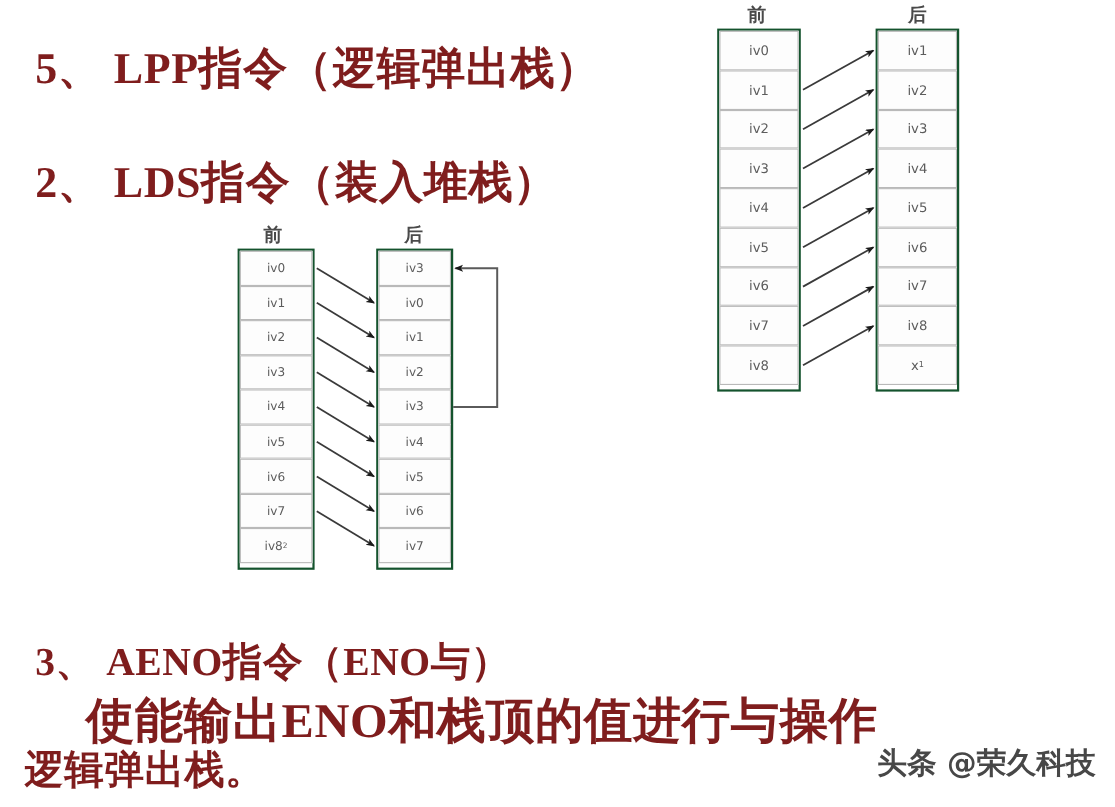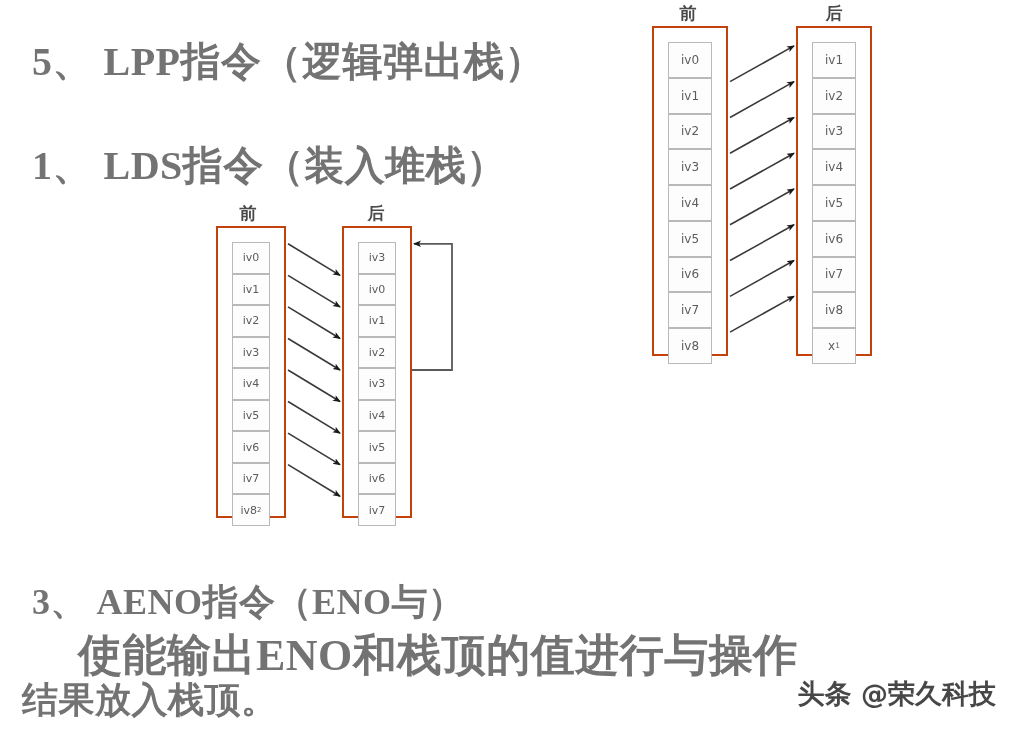--- a/index.html
+++ b/index.html
@@ -11,21 +11,21 @@
     height: 734px;
     background: #ffffff;
     font-family: "Liberation Serif", serif;
     position: relative;
     overflow: hidden;
   }
 
   
   .heading {
     position: absolute;
-    color: #737373;
+    color: #7f1d1d;
     font-family: "Liberation Serif", serif;
     font-weight: bold;
     white-space: pre;
     letter-spacing: 0.5px;
   }
   #heading-lpp  { left: 32px;  top: 34px;  font-size: 40px; }
   #heading-lds  { left: 32px;  top: 138px; font-size: 40px; }
   #heading-aeno { left: 32px;  top: 578px; font-size: 36px; }
   #aeno-line2   { left: 32px;  top: 626px; font-size: 44px; }
   #aeno-line3   { left: 22px;  top: 676px; font-size: 36px; }
@@ -37,24 +37,24 @@
   .col-title {
     position: absolute;
     font-family: "DejaVu Sans", sans-serif;
     font-size: 17px;
     color: #4a4a4a;
     font-weight: bold;
     text-align: center;
   }
   .stack {
     position: absolute;
-    border: 2px solid #c2410c;
+    border: 2px solid #14532d;
     background: #ffffff;
     box-sizing: border-box;
-    padding: 14px;
+    padding: 0;
   }
   .cell {
     border: 1px solid #b9b9b9;
     box-sizing: border-box;
     display: flex;
     align-items: center;
     justify-content: center;
     font-family: "DejaVu Sans", sans-serif;
     color: #5c5c5c;
     background: #fdfdfd;
@@ -85,27 +85,27 @@
     opacity: 0.88;
     white-space: pre;
     margin-left: 39px;
   }
 </style>
 </head>
 <body>
 
 <div class="heading" id="heading-lpp">5、 LPP指令（逻辑弹出栈）</div>
 
-<div class="heading" id="heading-lds">1、 LDS指令（装入堆栈）</div>
+<div class="heading" id="heading-lds">2、 LDS指令（装入堆栈）</div>
 
 <div class="heading" id="heading-aeno">3、 AENO指令（ENO与）</div>
 
 <div class="heading" id="aeno-line2">    使能输出ENO和栈顶的值进行与操作</div>
 
-<div class="heading" id="aeno-line3">结果放入栈顶。</div>
+<div class="heading" id="aeno-line3">逻辑弹出栈。</div>
 
 <div class="diagram" id="diagram-lpp" style="left:648px; top:2px; width:232px; height:356px;">
 
   <div class="col-title" id="lpp-before-title" style="left:0px; top:0px; width:80px;">前</div>
 
   <div class="col-title" id="lpp-after-title" style="left:146px; top:0px; width:80px;">后</div>
 
   <div class="stack" id="lpp-before-stack" style="left:4px; top:24px; width:76px; height:330px;">
       <div class="cell" style="height: 35.7778px; font-size: 12px;">
         <span>iv0</span>

